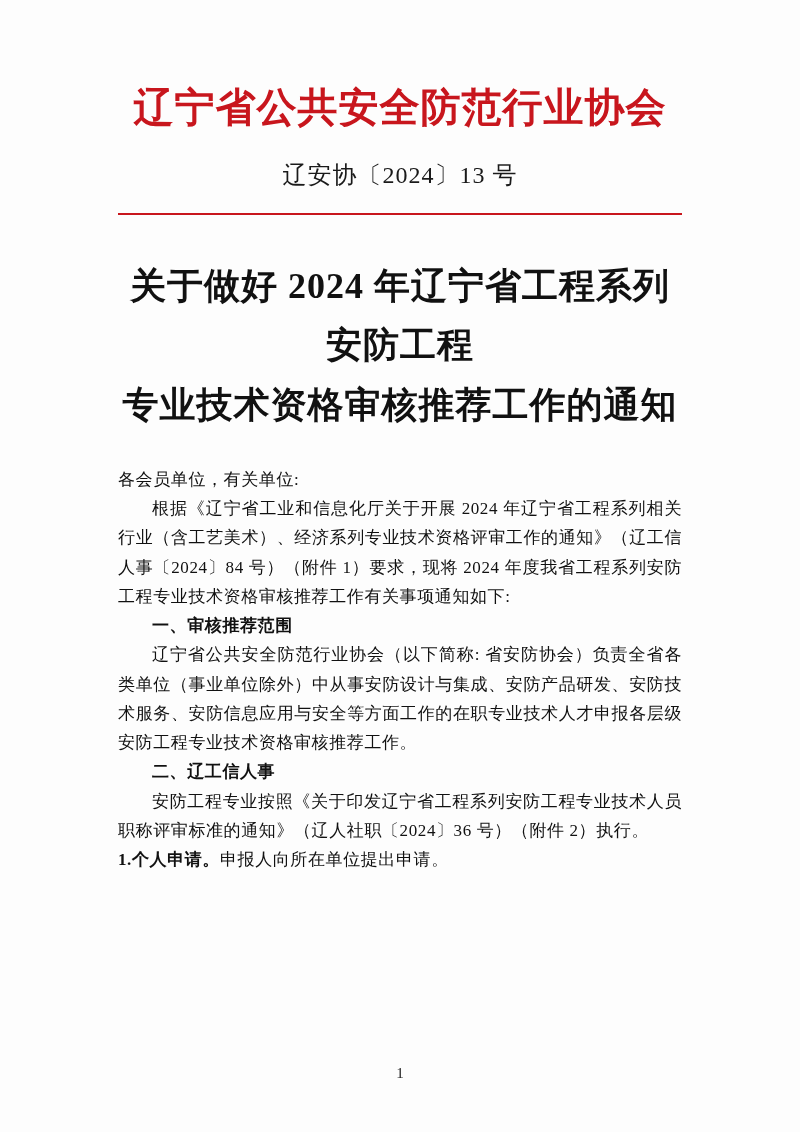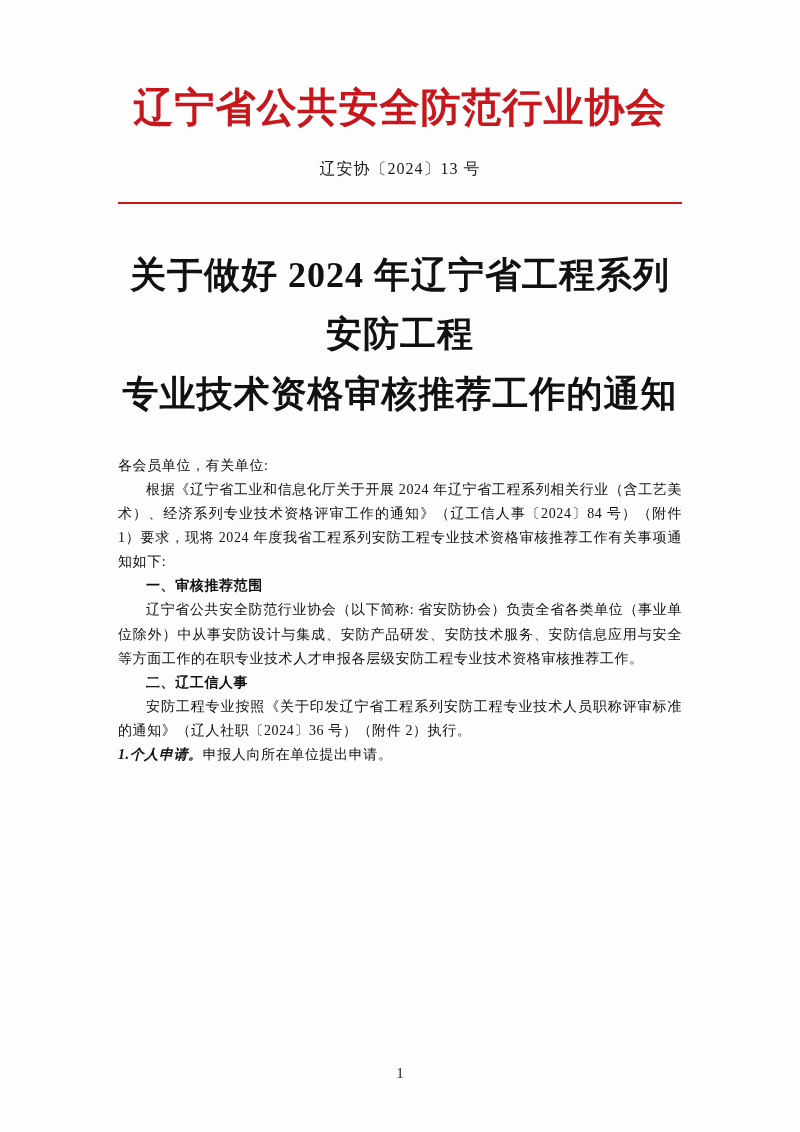--- a/index.html
+++ b/index.html
@@ -47,21 +47,21 @@
     font-weight: bold;
     font-size: 40px;
     letter-spacing: 1px;
     line-height: 1.12;
     white-space: nowrap;
   }
 
   .doc-number {
     text-align: center;
     margin-top: 28px;
-    font-size: 16px;
+    font-size: 24px;
     letter-spacing: 1px;
     color: #1a1a1a;
     font-family: "Liberation Serif", "DejaVu Serif", serif;
   }
 
   .red-rule {
     margin-top: 22px;
     height: 2px;
     background: #c8161d;
     width: 100%;
@@ -75,42 +75,41 @@
     line-height: 1.65;
     letter-spacing: 1px;
     color: #111;
   }
   .doc-title .line {
     display: block;
   }
 
   .body-text {
     margin-top: 30px;
-    font-size: 14px;
+    font-size: 17px;
     line-height: 1.72;
     color: #111;
     letter-spacing: 0.6px;
     text-align: justify;
   }
   .body-text p {
     margin: 0;
   }
   .p-indent {
     text-indent: 2em;
   }
   .p-flush {
     text-indent: 0;
   }
   .heading-item {
     text-indent: 2em;
     font-weight: bold;
   }
   .inline-bold {
     font-weight: bold;
-    font-style: italic;
   }
 
   .page-number {
     position: absolute;
     bottom: 50px;
     left: 0;
     width: 100%;
     text-align: center;
     font-size: 15px;
     color: #222;

